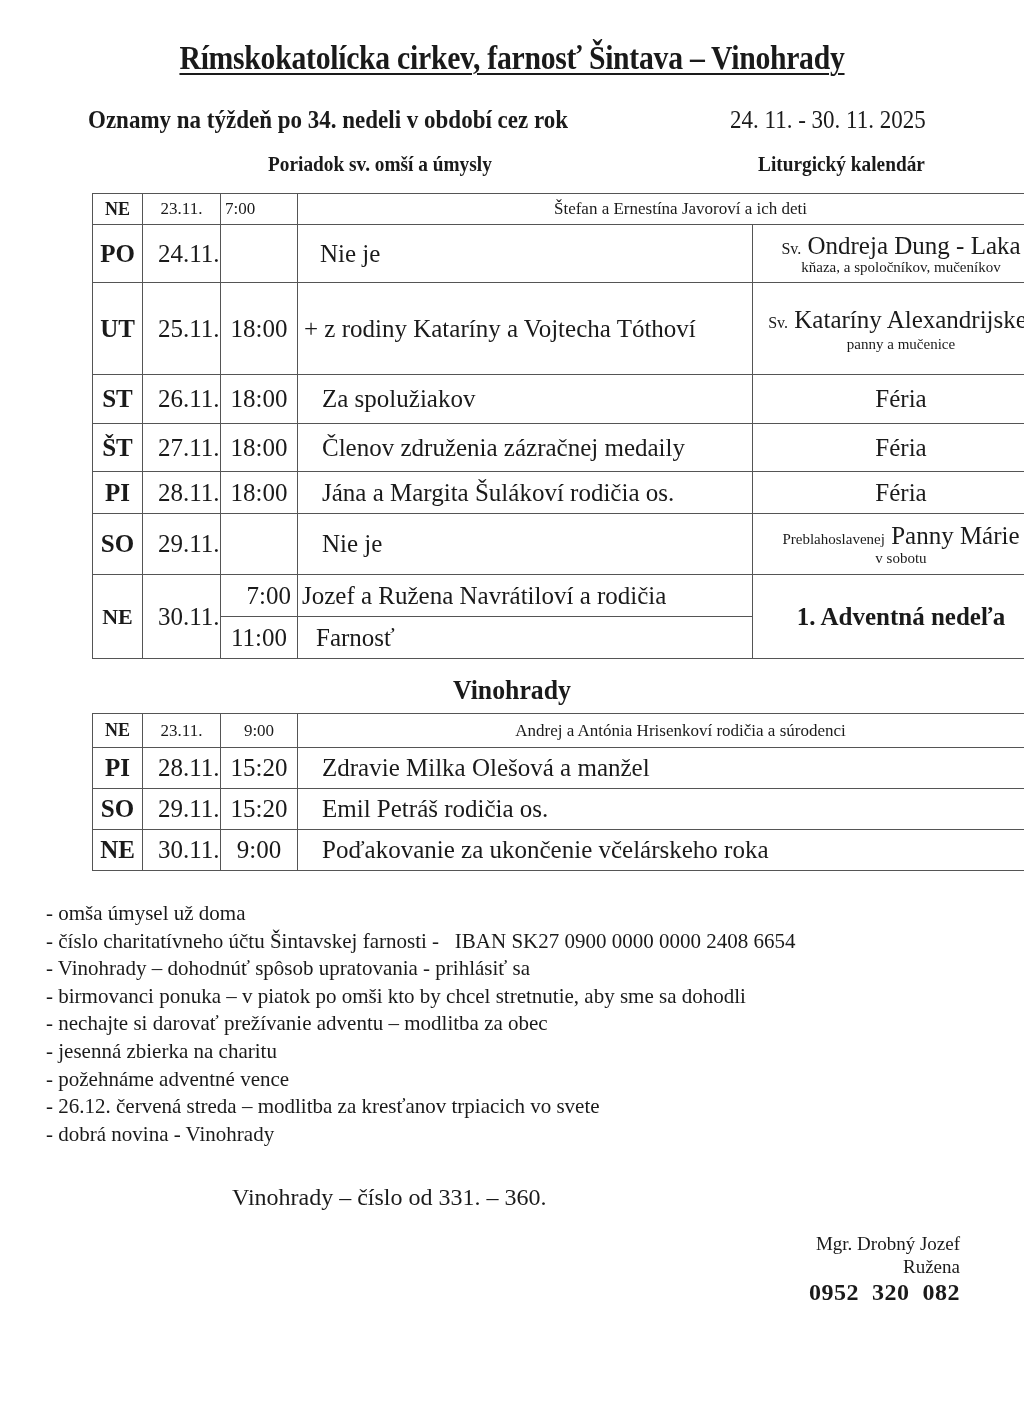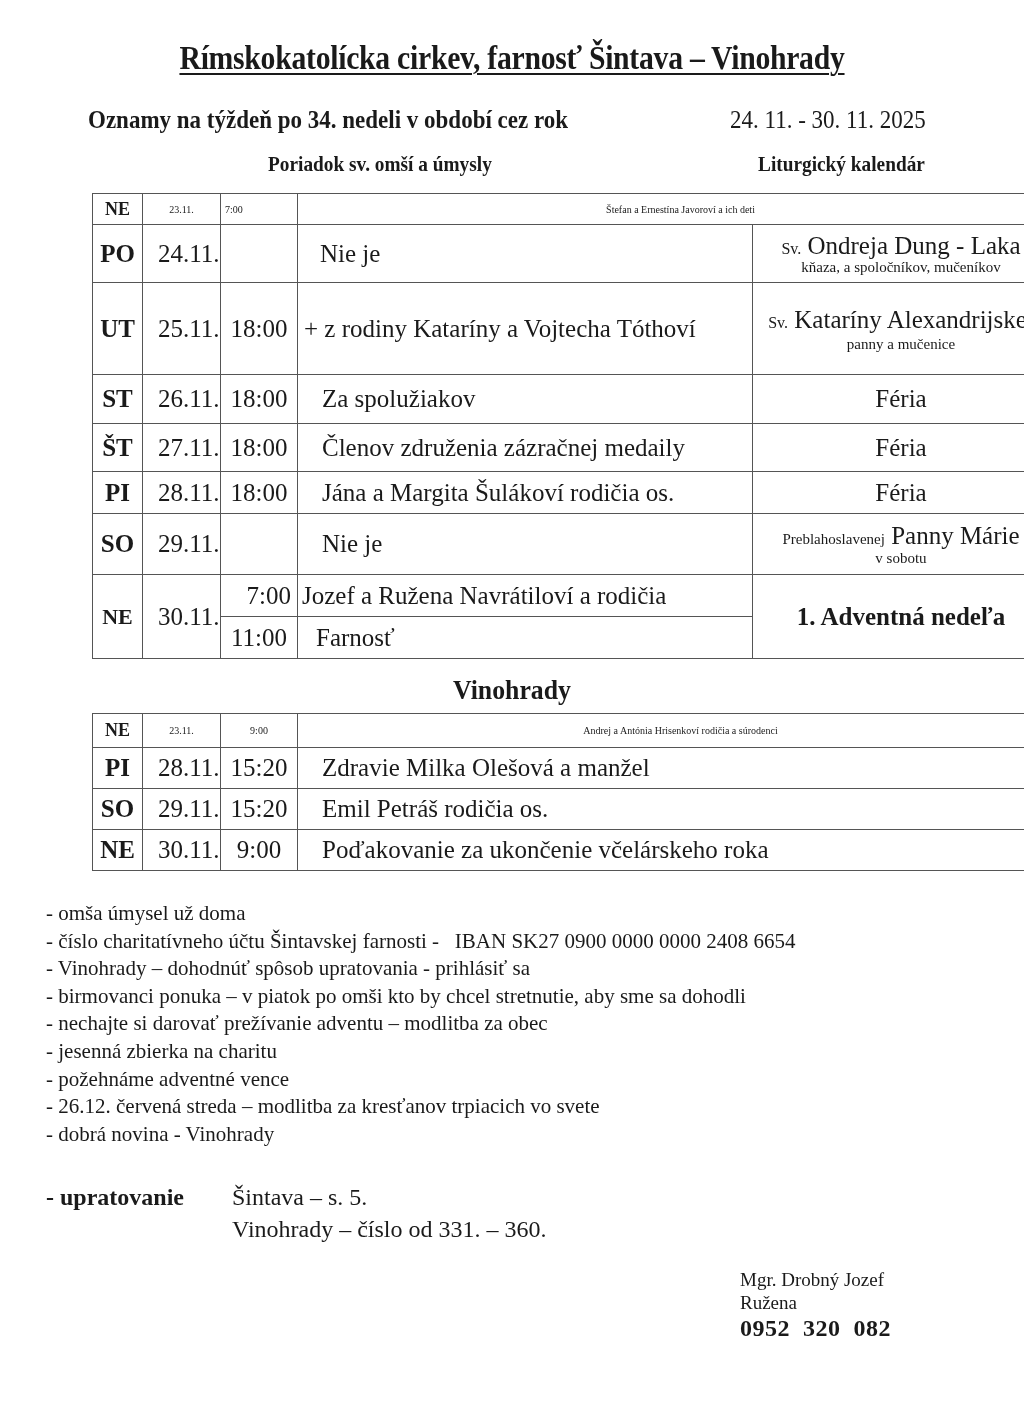--- a/index.html
+++ b/index.html
@@ -45,21 +45,21 @@
     table.sched td {
       border: 1.5px solid #555;
       font-size: 25px; white-space: nowrap; overflow: hidden;
       vertical-align: middle;
     }
     td.day { font-weight: bold; text-align: center; }
     td.date { padding-left: 15px; }
     td.time { text-align: center; }
     td.intent { padding-left: 6px; }
     td.lit { text-align: center; line-height: 1.1; }
-    tr.small td { font-size: 10px; height: 31px; }
+    tr.small td { font-size: 17px; height: 31px; }
     tr.small td.day { font-size: 18px; }
     tr.small td.date { text-align: center; padding-left: 0; }
     tr.small td.intent { padding-left: 14px; text-align: center; }
     .sv { font-size: 16px; }
     .lit-sub { font-size: 15px; display: block; }
     .pre { font-size: 15px; }
     .lit-bold { font-weight: bold; }
 
     #main-table { top: 193px; }
     #vino-table { top: 713px; }
@@ -78,22 +78,22 @@
 
     .cleaning {
       position: absolute; top: 1181px; left: 46px;
       font-size: 24px; line-height: 32px;
     }
     .cleaning .lbl { font-weight: bold; display: inline-block; width: 186px; }
     .cleaning .row { white-space: nowrap; }
     .cleaning .indent { padding-left: 186px; }
 
     .signature {
-      position: absolute; top: 1268px; left: 740px; width: 220px;
-      text-align: left; font-size: 19px; line-height: 23px;
+      position: absolute; top: 1232px; left: 740px; width: 220px;
+      text-align: right; font-size: 19px; line-height: 23px;
     }
     .signature .phone { font-size: 24px; font-weight: bold; margin-top: 3px; letter-spacing: 0.5px; }
   </style>
 </head>
 <body>
 
 <div class="title">Rímskokatolícka cirkev, farnosť Šintava – Vinohrady</div>
 <div class="subtitle">Oznamy na týždeň po 34. nedeli v období cez rok</div>
 <div class="date-range">24. 11. - 30. 11. 2025</div>
 <div class="col-head-left">Poriadok sv. omší a úmysly</div>
@@ -225,23 +225,20 @@
   <li>- Vinohrady – dohodnúť spôsob upratovania - prihlásiť sa</li>
   <li>- birmovanci ponuka – v piatok po omši kto by chcel stretnutie, aby sme sa dohodli</li>
   <li>- nechajte si darovať prežívanie adventu – modlitba za obec</li>
   <li>- jesenná zbierka na charitu</li>
   <li>- požehnáme adventné vence</li>
   <li>- 26.12. červená streda – modlitba za kresťanov trpiacich vo svete</li>
   <li>- dobrá novina - Vinohrady</li>
 </ul>
 
 <div class="cleaning">
-  <div class="row">
-    <span class="lbl">- upratovanie</span><span>Šintava – s. 5.</span>
-  </div>
   <div class="row indent">Vinohrady – číslo od 331. – 360.</div>
 </div>
 
 <div class="signature">
   <div>Mgr. Drobný Jozef</div>
   <div>Ružena</div>
   <div class="phone" style="white-space:pre">0952  320  082</div>
 </div>
 
 </body></html>

